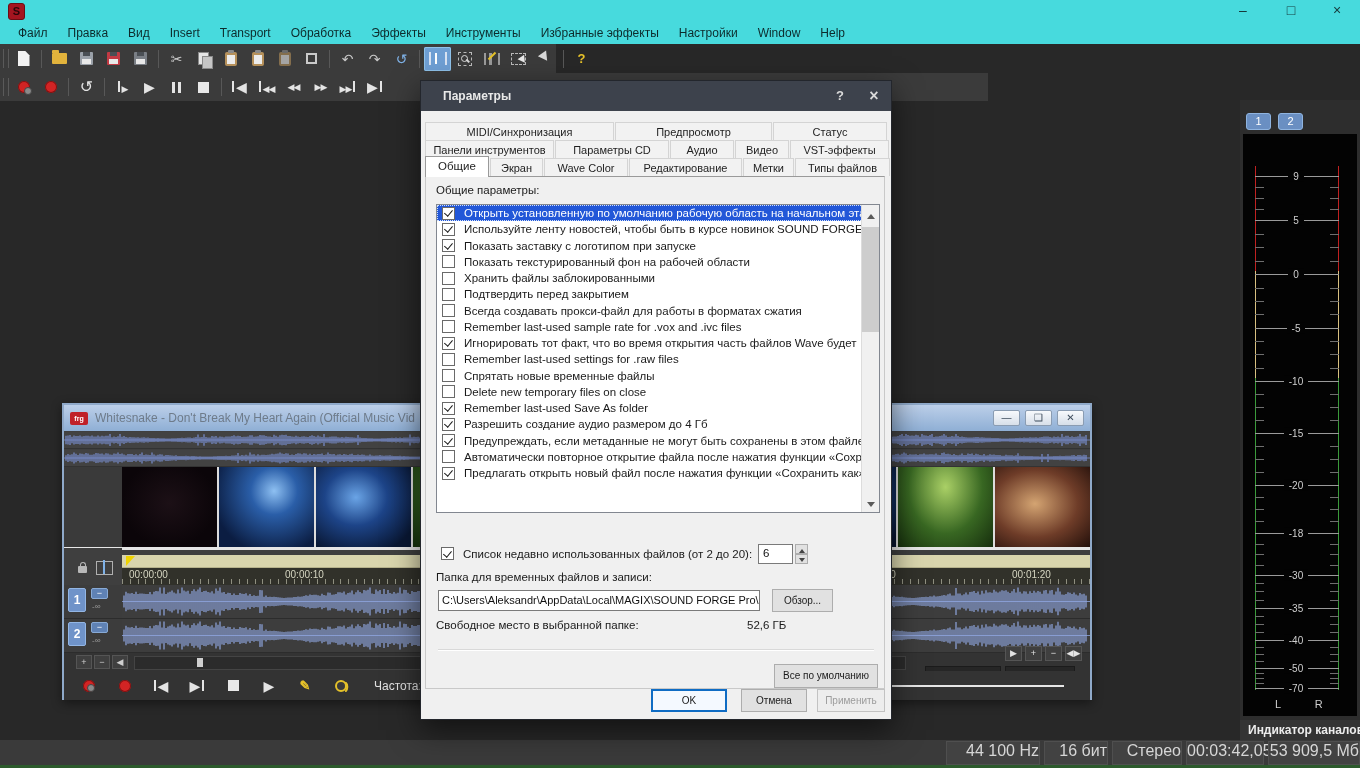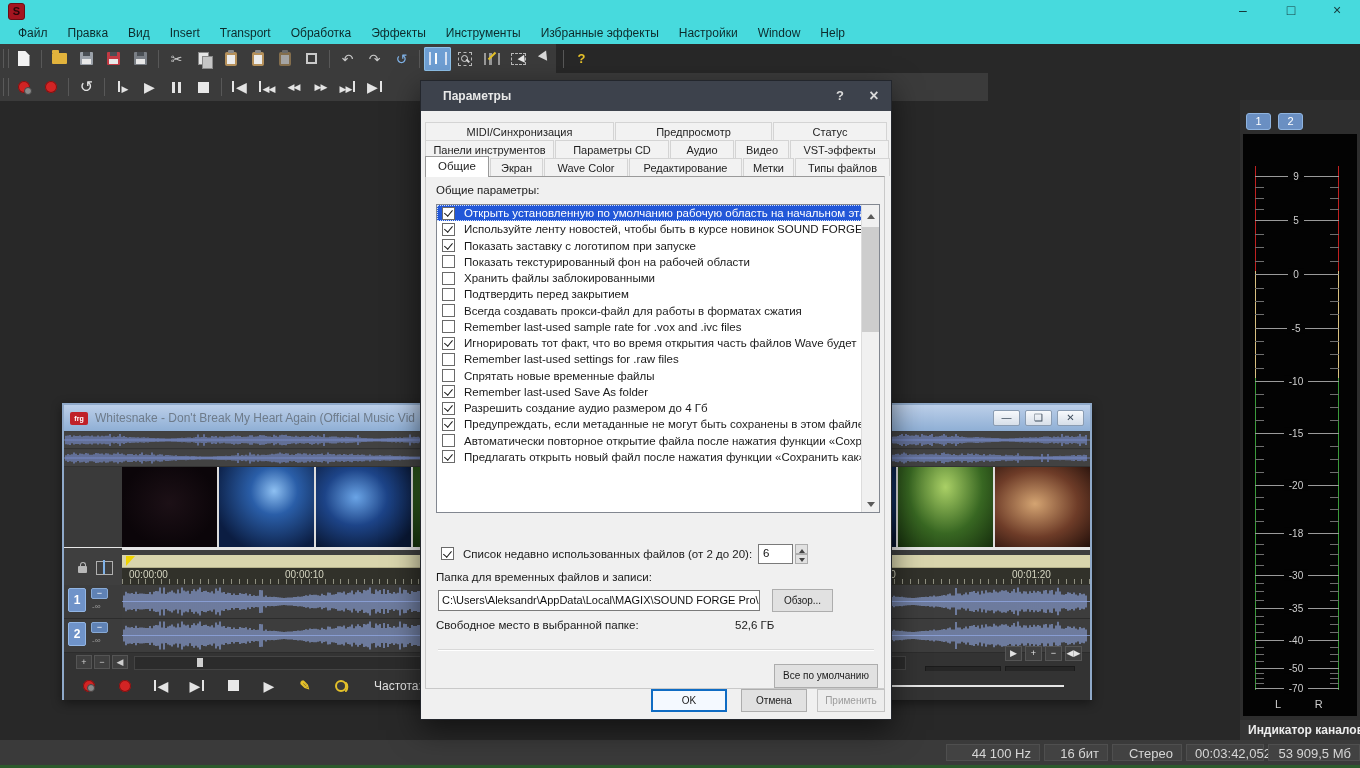--- a/index.html
+++ b/index.html
@@ -132,21 +132,21 @@
   .spin{position:absolute;left:0;width:13px;height:9.5px;background:#e1e1e1;border:1px solid #adadad;box-sizing:border-box;}
   .spin::after{content:"";position:absolute;left:2.5px;border:3px solid transparent;}
   #spin-up::after{top:1px;border-bottom:4px solid #444;}
   #spin-dn{top:10px;}
   #spin-dn::after{top:2.5px;border-top:4px solid #444;}
   #temp-label{position:absolute;left:10px;top:394px;}
   #path-input{position:absolute;left:12px;top:413px;width:322px;height:21px;background:#fff;border:1px solid #7a7a7a;font-size:11px;color:#111;line-height:19px;padding:0 3px;box-sizing:border-box;white-space:nowrap;overflow:hidden;}
   .btn{background:#e1e1e1;border:1px solid #adadad;font-size:10px;color:#1a1a1a;text-align:center;box-sizing:border-box;}
   #browse-btn{position:absolute;left:346px;top:412px;width:61px;height:23px;line-height:21px;}
   #free-row{position:absolute;left:10px;top:442px;width:440px;}
-  #free-value{position:absolute;left:299px;font-size:11.5px;color:#1a1a1a;text-align:right;}
+  #free-value{position:absolute;left:311px;font-size:11.5px;color:#1a1a1a;text-align:right;}
   #sep1{position:absolute;left:12px;top:472px;width:436px;height:1px;background:#d9d9d9;border-bottom:1px solid #fff;}
   #defaults-btn{position:absolute;left:348px;top:487px;width:104px;height:24px;line-height:22px;}
   #btnrow{position:absolute;left:0;bottom:0;width:472px;height:32px;}
   #ok-btn{position:absolute;left:230px;top:2px;width:76px;height:23px;background:#f4f9ff;border:2px solid #0f6cc4;line-height:19px;}
   #cancel-btn{position:absolute;left:320px;top:2px;width:66px;height:23px;line-height:21px;}
   #apply-btn{position:absolute;left:396px;top:2px;width:68px;height:23px;line-height:21px;color:#9c9c9c;background:#ededed;border-color:#c2c2c2;}
   
   #meterpanel{position:absolute;left:1240px;top:100px;width:120px;height:640px;background:#2d2d2d;}
   .ch-btn{position:absolute;top:13px;width:25px;height:17px;background:#6a8fc2;border:1px solid #8fb4e0;border-radius:3px;color:#fff;font-size:11px;text-align:center;line-height:15px;box-sizing:border-box;}
   #meterbox{position:absolute;left:3px;top:34px;width:114px;height:582px;background:#030303;}
@@ -154,21 +154,21 @@
   .m-label{position:absolute;left:0;right:8px;text-align:center;transform:translateY(-50%);font-size:10px;color:#cfcfcf;}
   .m-label span{background:#030303;padding:0 5px;}
   .m-tickL{position:absolute;left:12px;width:9px;height:1px;background:#6f6f6f;}
   .m-tickR{position:absolute;right:18px;width:9px;height:1px;background:#6f6f6f;}
   .m-edge{position:absolute;top:5.5%;height:90%;width:1px;
      background:linear-gradient(#c02020 0%,#c02020 20%,#d8c080 20%,#d8c080 40.5%,#3a9a3a 40.5%,#3a9a3a 100%);}
   .m-lr{position:absolute;bottom:6px;font-size:11px;color:#cfcfcf;}
   #meter-title{position:absolute;left:1240px;top:720px;width:120px;height:20px;background:#343434;color:#ececec;font-size:12px;font-weight:bold;line-height:20px;padding-left:8px;box-sizing:border-box;white-space:nowrap;overflow:hidden;}
   
   #statusbar{position:absolute;left:0;top:740px;width:1360px;height:25px;background:#3a3a3a;display:flex;justify-content:flex-end;align-items:center;gap:4px;box-sizing:border-box;}
-  .seg{height:17px;background:#424242;border:1px solid #4f4f4f;color:#d6d6d6;font-size:13px;line-height:17px;text-align:right;padding:0 8px;box-sizing:border-box;flex:0 0 auto;}
+  .seg{height:24px;background:#424242;border:1px solid #4f4f4f;color:#d6d6d6;font-size:16px;line-height:17px;text-align:right;padding:0 0;box-sizing:border-box;flex:0 0 auto;}
   #bottomstrip{position:absolute;left:0;top:765px;width:1360px;height:3px;background:#2c5a2c;}
 </style>
 </head>
 <body>
 
 <div id="screen">
 
   <div class="titlebar">
     <div class="app-logo">S</div>
     <div class="winctl" style="left:1220px;">–</div>
@@ -485,20 +485,24 @@
               <span class="cb checked"></span>
               <span class="opt-text">Игнорировать тот факт, что  во время открытия часть  файлов Wave будет</span>
             </div>
             <div class="opt-row">
               <span class="cb"></span>
               <span class="opt-text">Remember last-used settings for .raw files</span>
             </div>
             <div class="opt-row">
               <span class="cb"></span>
               <span class="opt-text">Спрятать новые временные файлы</span>
+            </div>
+            <div class="opt-row">
+              <span class="cb"></span>
+              <span class="opt-text">Delete new temporary files on close</span>
             </div>
             <div class="opt-row">
               <span class="cb checked"></span>
               <span class="opt-text">Remember last-used Save As folder</span>
             </div>
             <div class="opt-row">
               <span class="cb checked"></span>
               <span class="opt-text">Разрешить создание аудио размером до 4 Гб</span>
             </div>
             <div class="opt-row">

